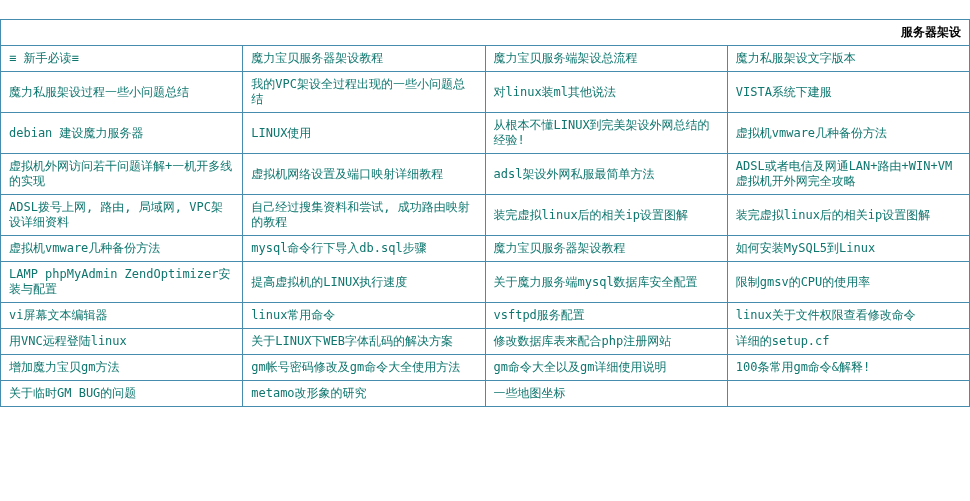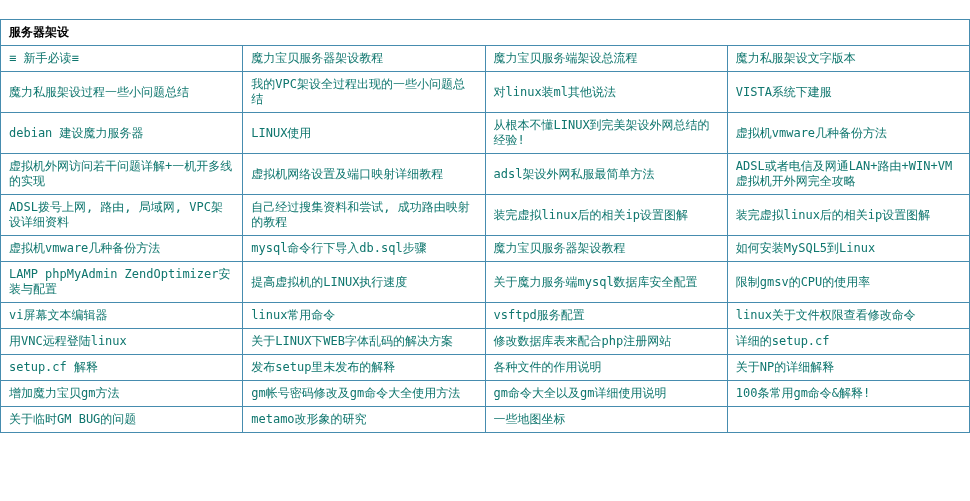--- a/index.html
+++ b/index.html
@@ -24,21 +24,21 @@
   table.links-table td {
     border: 1px solid #468caf;
     padding: 5px 8px;
     font-size: 12px;
     line-height: 15px;
     vertical-align: middle;
     word-break: break-all;
     overflow: hidden;
   }
   td.title-cell {
-    text-align: left;
+    text-align: right;
     font-weight: bold;
     color: #000000;
     font-size: 13px;
     padding: 5px 0 6px 0;
   }
   .link {
     color: #0f766e;
     text-decoration: none;
     cursor: pointer;
   }
@@ -101,26 +101,20 @@
           <td><span class="link">vsftpd服务配置</span></td>
           <td><span class="link">linux关于文件权限查看修改命令</span></td>
         </tr>
         <tr>
           <td><span class="link">用VNC远程登陆linux</span></td>
           <td><span class="link">关于LINUX下WEB字体乱码的解决方案</span></td>
           <td><span class="link">修改数据库表来配合php注册网站</span></td>
           <td><span class="link">详细的setup.cf</span></td>
         </tr>
         <tr>
-          <td><span class="link">setup.cf 解释</span></td>
-          <td><span class="link">发布setup里未发布的解释</span></td>
-          <td><span class="link">各种文件的作用说明</span></td>
-          <td><span class="link">关于NP的详细解释</span></td>
-        </tr>
-        <tr>
           <td><span class="link">增加魔力宝贝gm方法</span></td>
           <td><span class="link">gm帐号密码修改及gm命令大全使用方法</span></td>
           <td><span class="link">gm命令大全以及gm详细使用说明</span></td>
           <td><span class="link">100条常用gm命令&amp;解释!</span></td>
         </tr>
         <tr>
           <td><span class="link">关于临时GM BUG的问题</span></td>
           <td><span class="link">metamo改形象的研究</span></td>
           <td><span class="link">一些地图坐标</span></td>
           <td></td>

